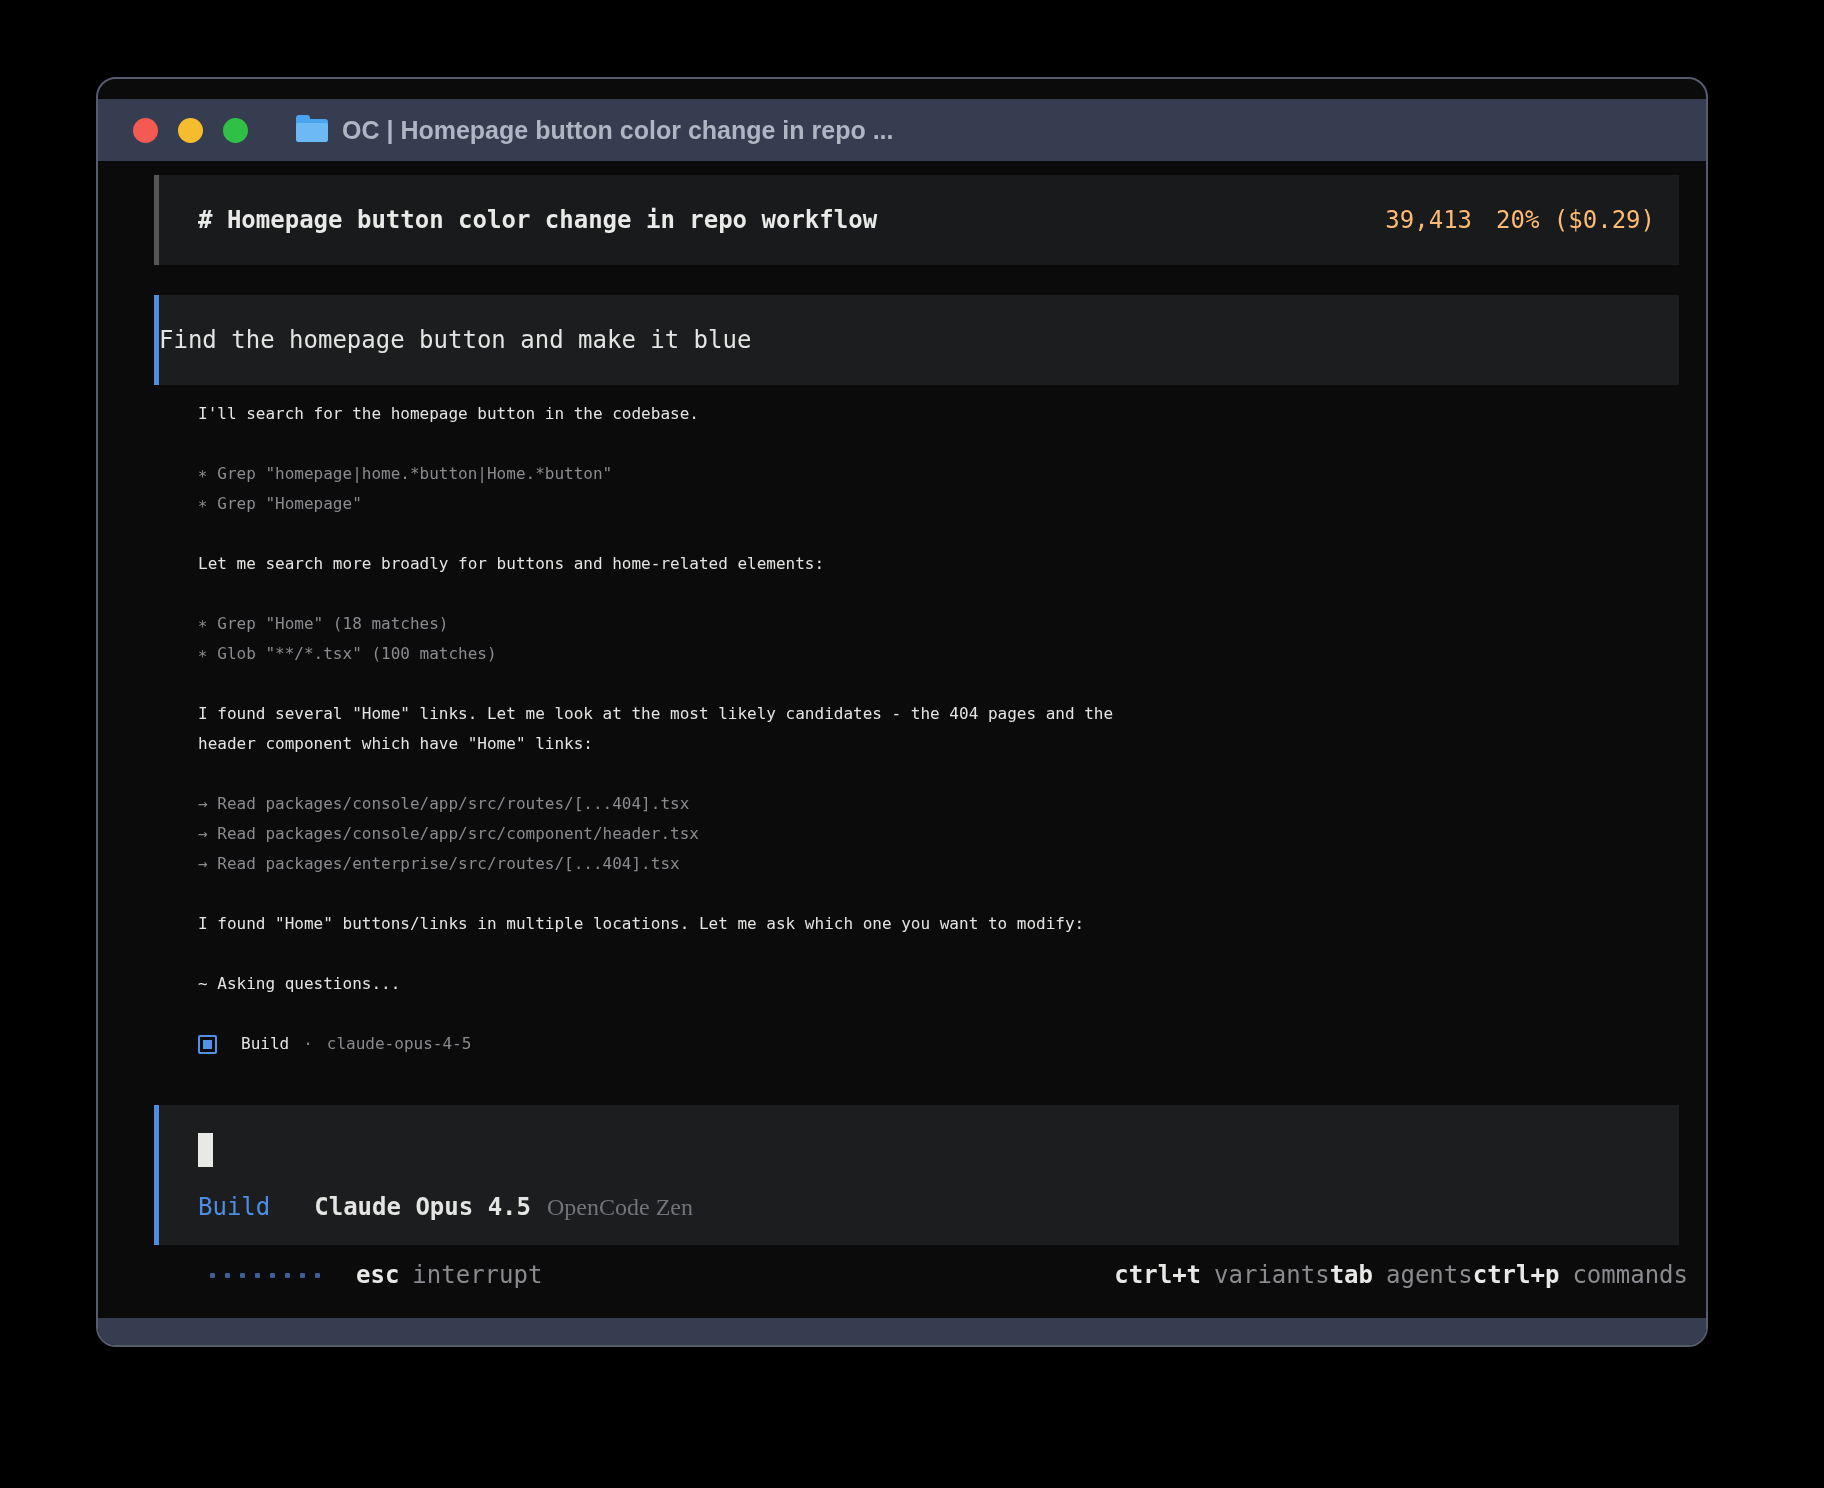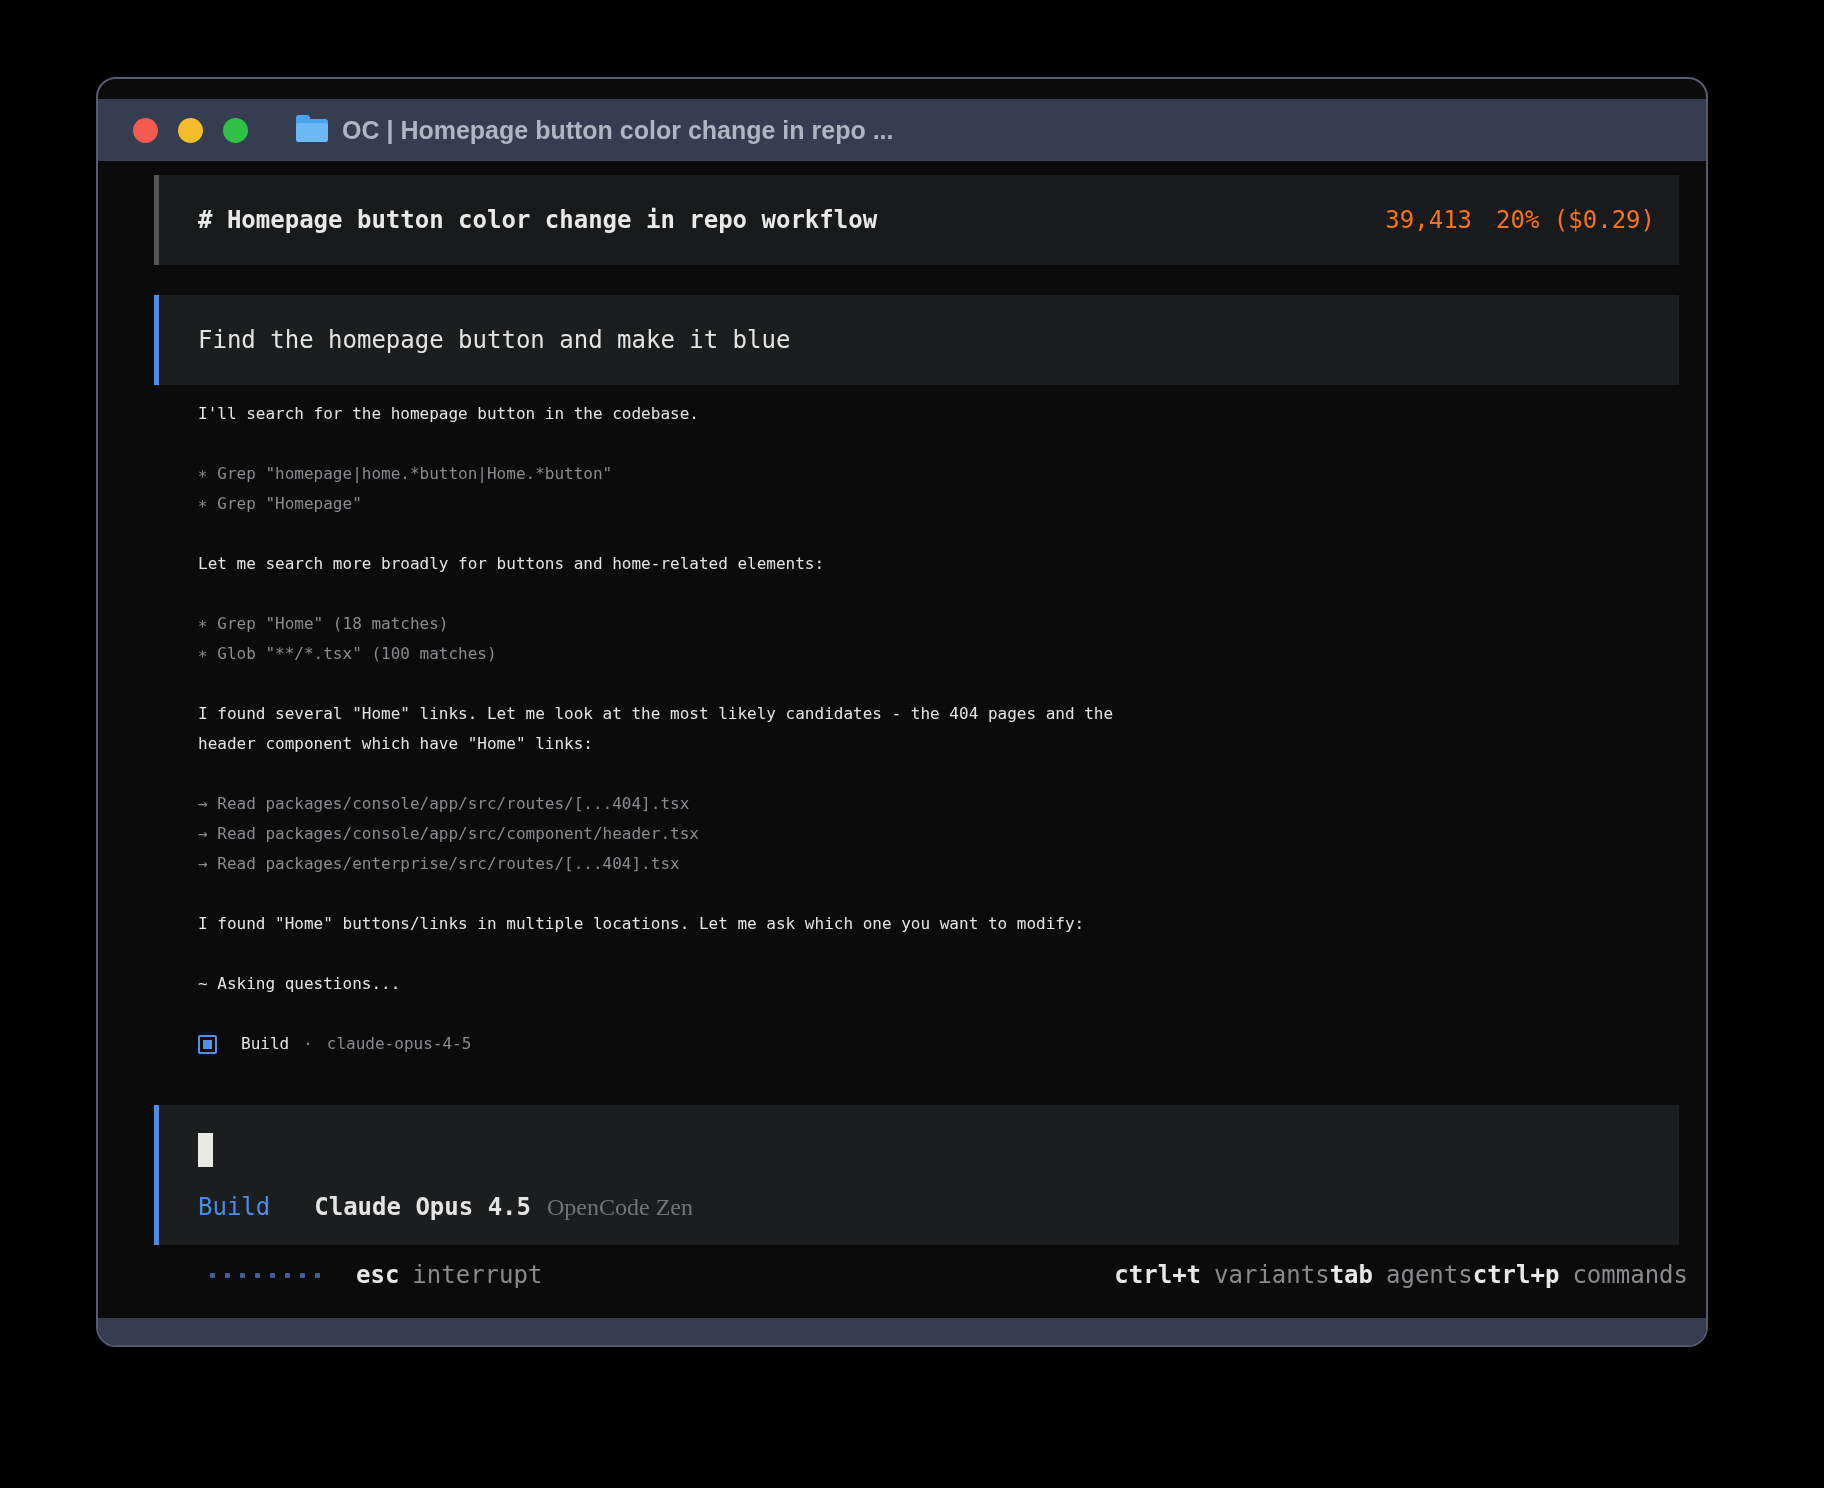--- a/index.html
+++ b/index.html
@@ -44,26 +44,26 @@
   .block {
     position: absolute; left: 56px; width: 1525px; height: 90px;
     display: flex; align-items: center;
   }
   .session-header {
     top: 96px; background: #191a1b; border-left: 5px solid #565656;
     padding: 0 24px 0 39px; justify-content: space-between;
     font-size: 24px;
   }
   .session-header .sh-title { color: #e9e9e7; font-weight: bold; white-space: nowrap; }
-  .sh-right { color: #f97316; white-space: nowrap; }
+  .sh-right { color: #fdba74; white-space: nowrap; }
   .sh-right .tok { margin-right: 24px; }
 
   .user-block {
     top: 216px; background: #1c1d1f; border-left: 5px solid #4d8ee4;
-    padding-left: 39px; font-size: 24px; color: #e4e4e2; white-space: nowrap;
+    font-size: 24px; color: #e4e4e2; white-space: nowrap;
   }
 
   
   .transcript {
     position: absolute; left: 100px; top: 320px; width: 1500px;
     font-size: 16px; line-height: 30px; color: #e4e4e2;
   }
   .t-line { white-space: nowrap; }
   .t-line.dim { color: #8a8a8f; }
   .t-line.gap, .build-row.gap { margin-top: 30px; }

